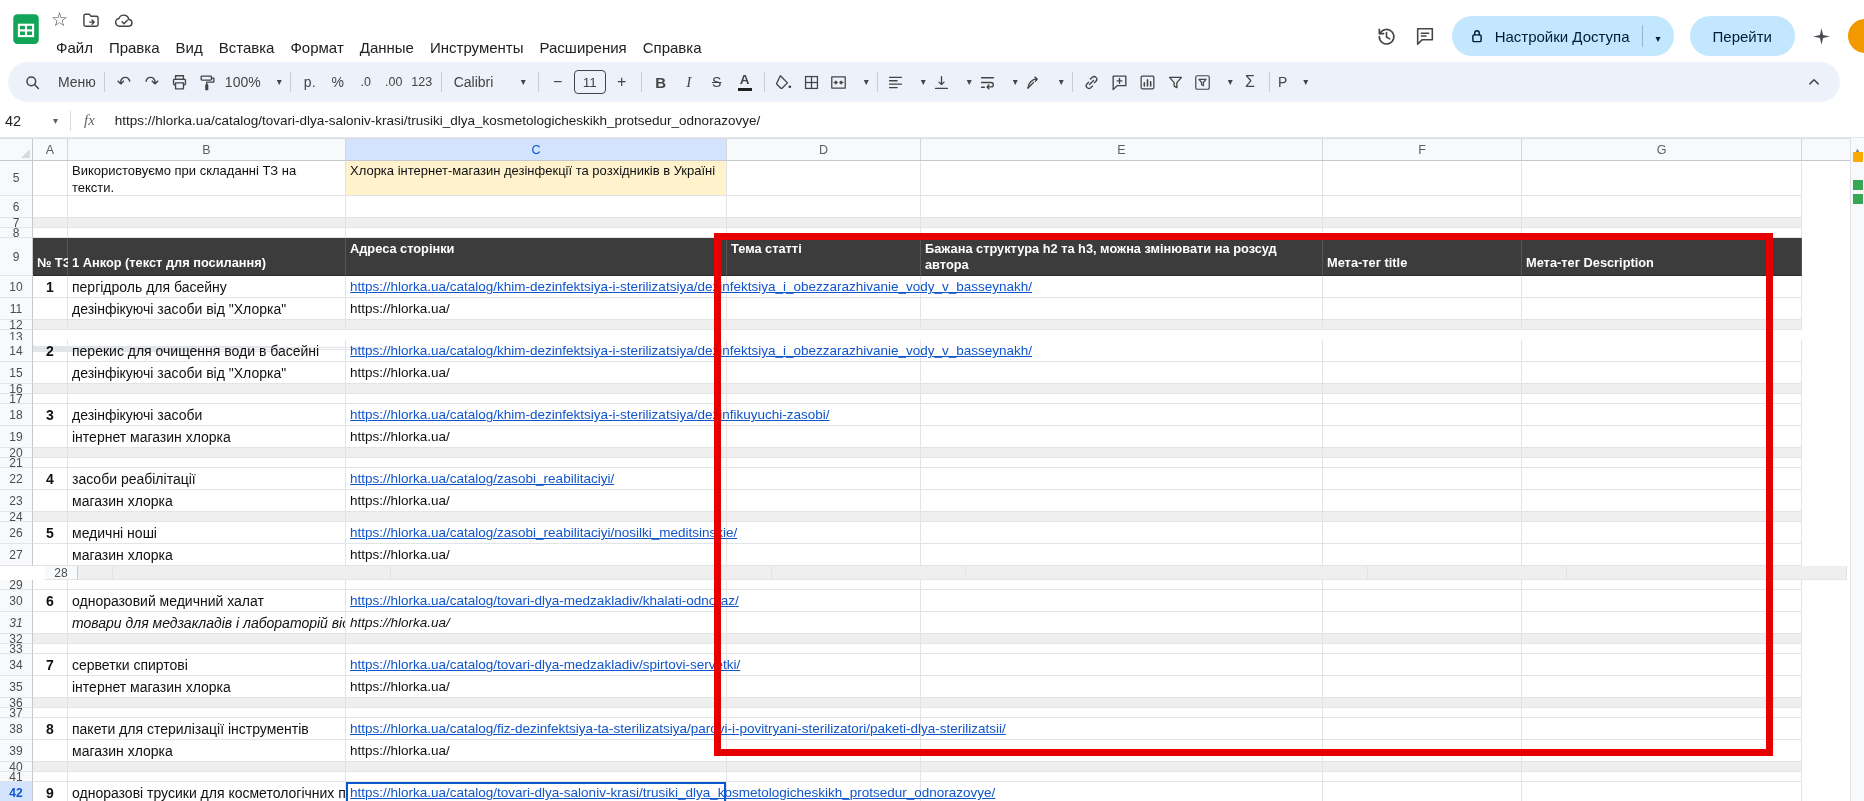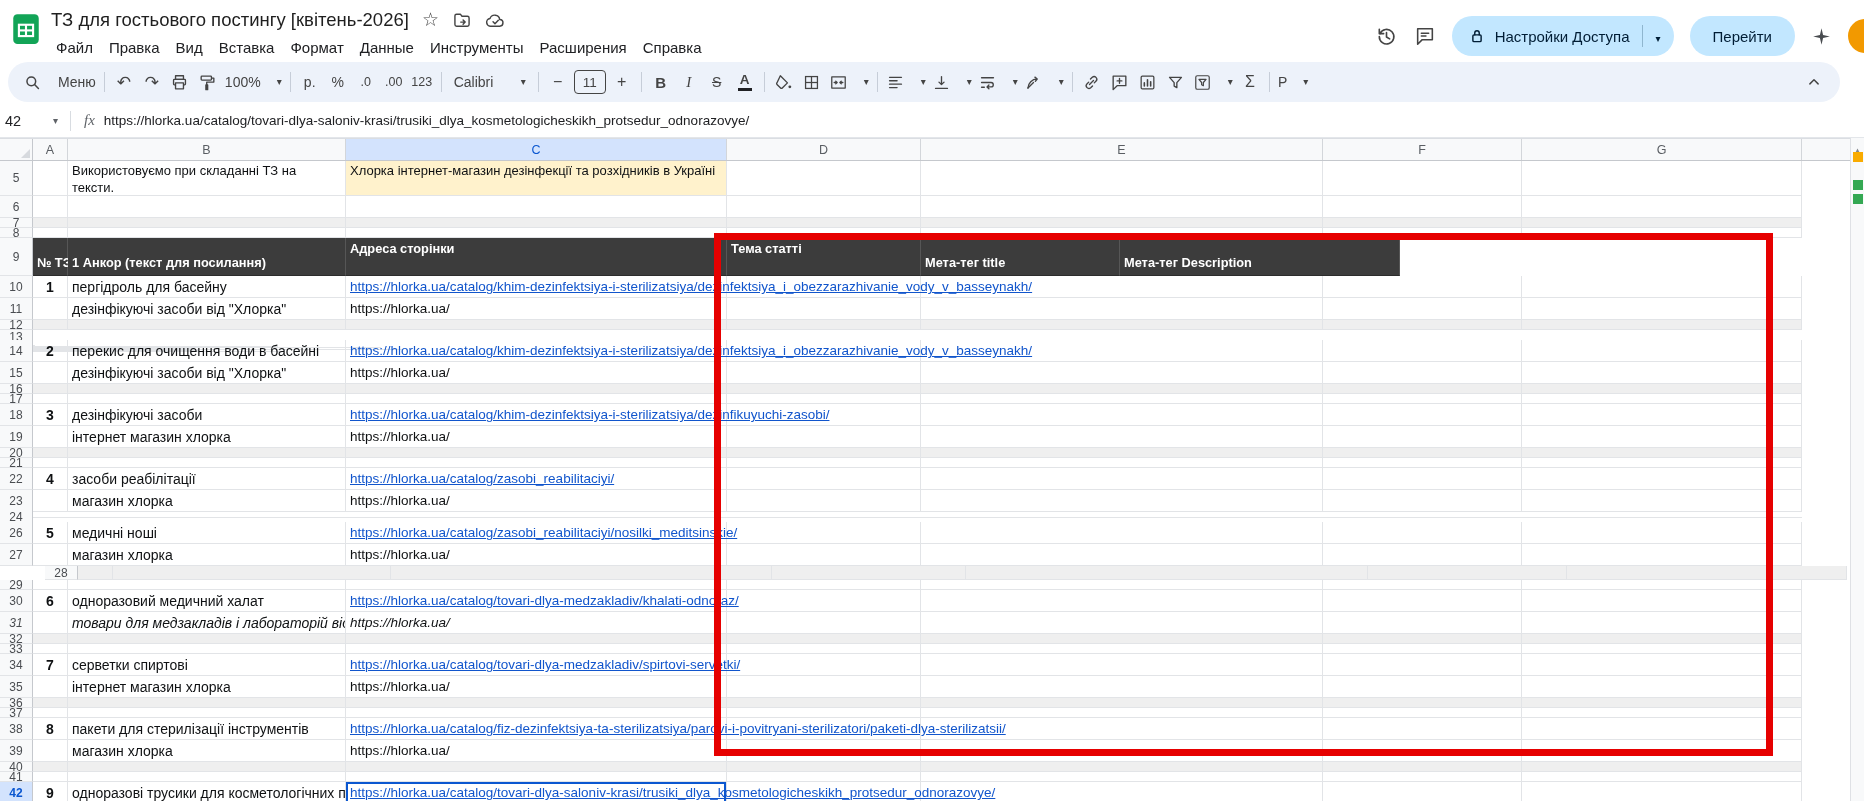--- a/index.html
+++ b/index.html
@@ -47,21 +47,21 @@
 .abar{width:14px;height:3.5px;background:#202124;margin-top:1.5px}
 .small-num{font-size:12.5px}
 .spacer{flex:1}
 .svgi{display:block}
 
 
 .formulabar{position:absolute;top:104px;left:0;width:1864px;height:34px;background:#fff;border-bottom:1px solid #e3e6ea;display:flex;align-items:center}
 .namebox{width:64px;flex:none;display:flex;align-items:center;justify-content:space-between;padding:0 6px 0 5px;font-size:14.5px;color:#202124}
 .namebox .caret{color:#5f6368}
 .fb-sep{width:1px;height:20px;background:#d8dce1;flex:none;margin-left:6px}
-.fx{font-family:"Liberation Serif",serif;font-style:italic;color:#5f6368;font-size:15px;padding:0 9px 0 13px}
+.fx{font-family:"Liberation Serif",serif;font-style:italic;color:#5f6368;font-size:15px;padding:0 20px 0 13px}
 .fb-value{font-size:13.5px;color:#202124;white-space:nowrap}
 
 
 .colheaders{position:absolute;top:138px;left:0;width:1850px;height:23px;display:flex;background:#f8f9fa;border-top:1px solid #dadde2;border-bottom:1px solid #c5c8cd;font-size:12.5px;color:#5a5e63}
 .corner{width:33px;flex:none;border-right:1px solid #c5c8cd;position:relative}
 .corner:after{content:"";position:absolute;right:2px;bottom:2px;border-left:9px solid transparent;border-bottom:9px solid #d7dade}
 .ch{flex:none;display:flex;align-items:center;justify-content:center;border-right:1px solid #d3d6da}
 .ch.sel{background:#d3e3fd;color:#0b57d0}
 .ch-fill{flex:1}
 .wA{width:35px}.wB{width:278px}.wC{width:381px}.wD{width:194px}.wE{width:402px}.wF{width:199px}.wG{width:280px}
@@ -102,21 +102,20 @@
         <rect x="3" y="1.5" width="18" height="21" rx="3" fill="#12a457"></rect>
         <g stroke="#fff" stroke-width="1.5" fill="none">
           <rect x="7" y="9" width="10" height="8"></rect>
           <line x1="7" y1="13" x2="17" y2="13"></line>
           <line x1="12" y1="9" x2="12" y2="17"></line>
         </g>
       </svg>
     </div>
     <div class="title-area">
       <div class="title-row">
-        <span class="doc-title">ТЗ для гостьового постингу [квітень-2026]</span>
         <span class="t-icon">
             <span class="gly-star"></span>
           </span>
         <span class="t-icon">
           <svg class="svgi" width="20" height="20" viewBox="0 0 24 24" fill="none" stroke="#444" stroke-width="1.7" stroke-linecap="round" stroke-linejoin="round">
             <path d="M3.5 7 a2 2 0 0 1 2 -2 h4.5 l2 2.5 H18.5 a2 2 0 0 1 2 2 v8 a2 2 0 0 1 -2 2 h-13 a2 2 0 0 1 -2 -2 z"></path>
             <path d="M10.5 14.5 h5 M13.3 12 l2.5 2.5 l-2.5 2.5"></path>
           </svg>
         </span>
         <span class="t-icon">
@@ -417,20 +416,21 @@
         <div class="cell wE cE"></div>
         <div class="cell wF cF"></div>
         <div class="cell wG cG"></div>
       </div>
       <div class="row k-table_header" style="height: 38px;">
         <div class="rnum">9</div>
         <div class="cell wA cA va-b">№ ТЗ</div>
         <div class="cell wB cB va-b">1 Анкор (текст для посилання)</div>
         <div class="cell wC cC">Адреса сторінки</div>
         <div class="cell wD cD">Тема статті</div>
+        <div class="cell wE cE">Бажана структура h2 та h3, можна змінювати на розсуд автора</div>
         <div class="cell wF cF va-b">Мета-тег title</div>
         <div class="cell wG cG va-b">Мета-тег Description</div>
       </div>
       <div class="row k-data" style="height: 22px;">
         <div class="rnum">10</div>
         <div class="cell wA cA">1</div>
         <div class="cell wB cB">
           <span class="btxt">пергідроль для басейну</span>
         </div>
         <div class="cell wC cC ovf">
@@ -592,21 +592,21 @@
           <span class="btxt">магазин хлорка</span>
         </div>
         <div class="cell wC cC ovf">
           <span class="url">https://hlorka.ua/</span>
         </div>
         <div class="cell wD cD"></div>
         <div class="cell wE cE"></div>
         <div class="cell wF cF"></div>
         <div class="cell wG cG"></div>
       </div>
-      <div class="row k-gray" style="height: 10px; align-items: center;">
+      <div class="row k-gray" style="height: 10px;">
         <div class="rnum">24</div>
         <div class="cell wA cA"></div>
         <div class="cell wB cB"></div>
         <div class="cell wC cC"></div>
         <div class="cell wD cD"></div>
         <div class="cell wE cE"></div>
         <div class="cell wF cF"></div>
         <div class="cell wG cG"></div>
       </div>
       <div class="row k-data" style="height: 22px;">

